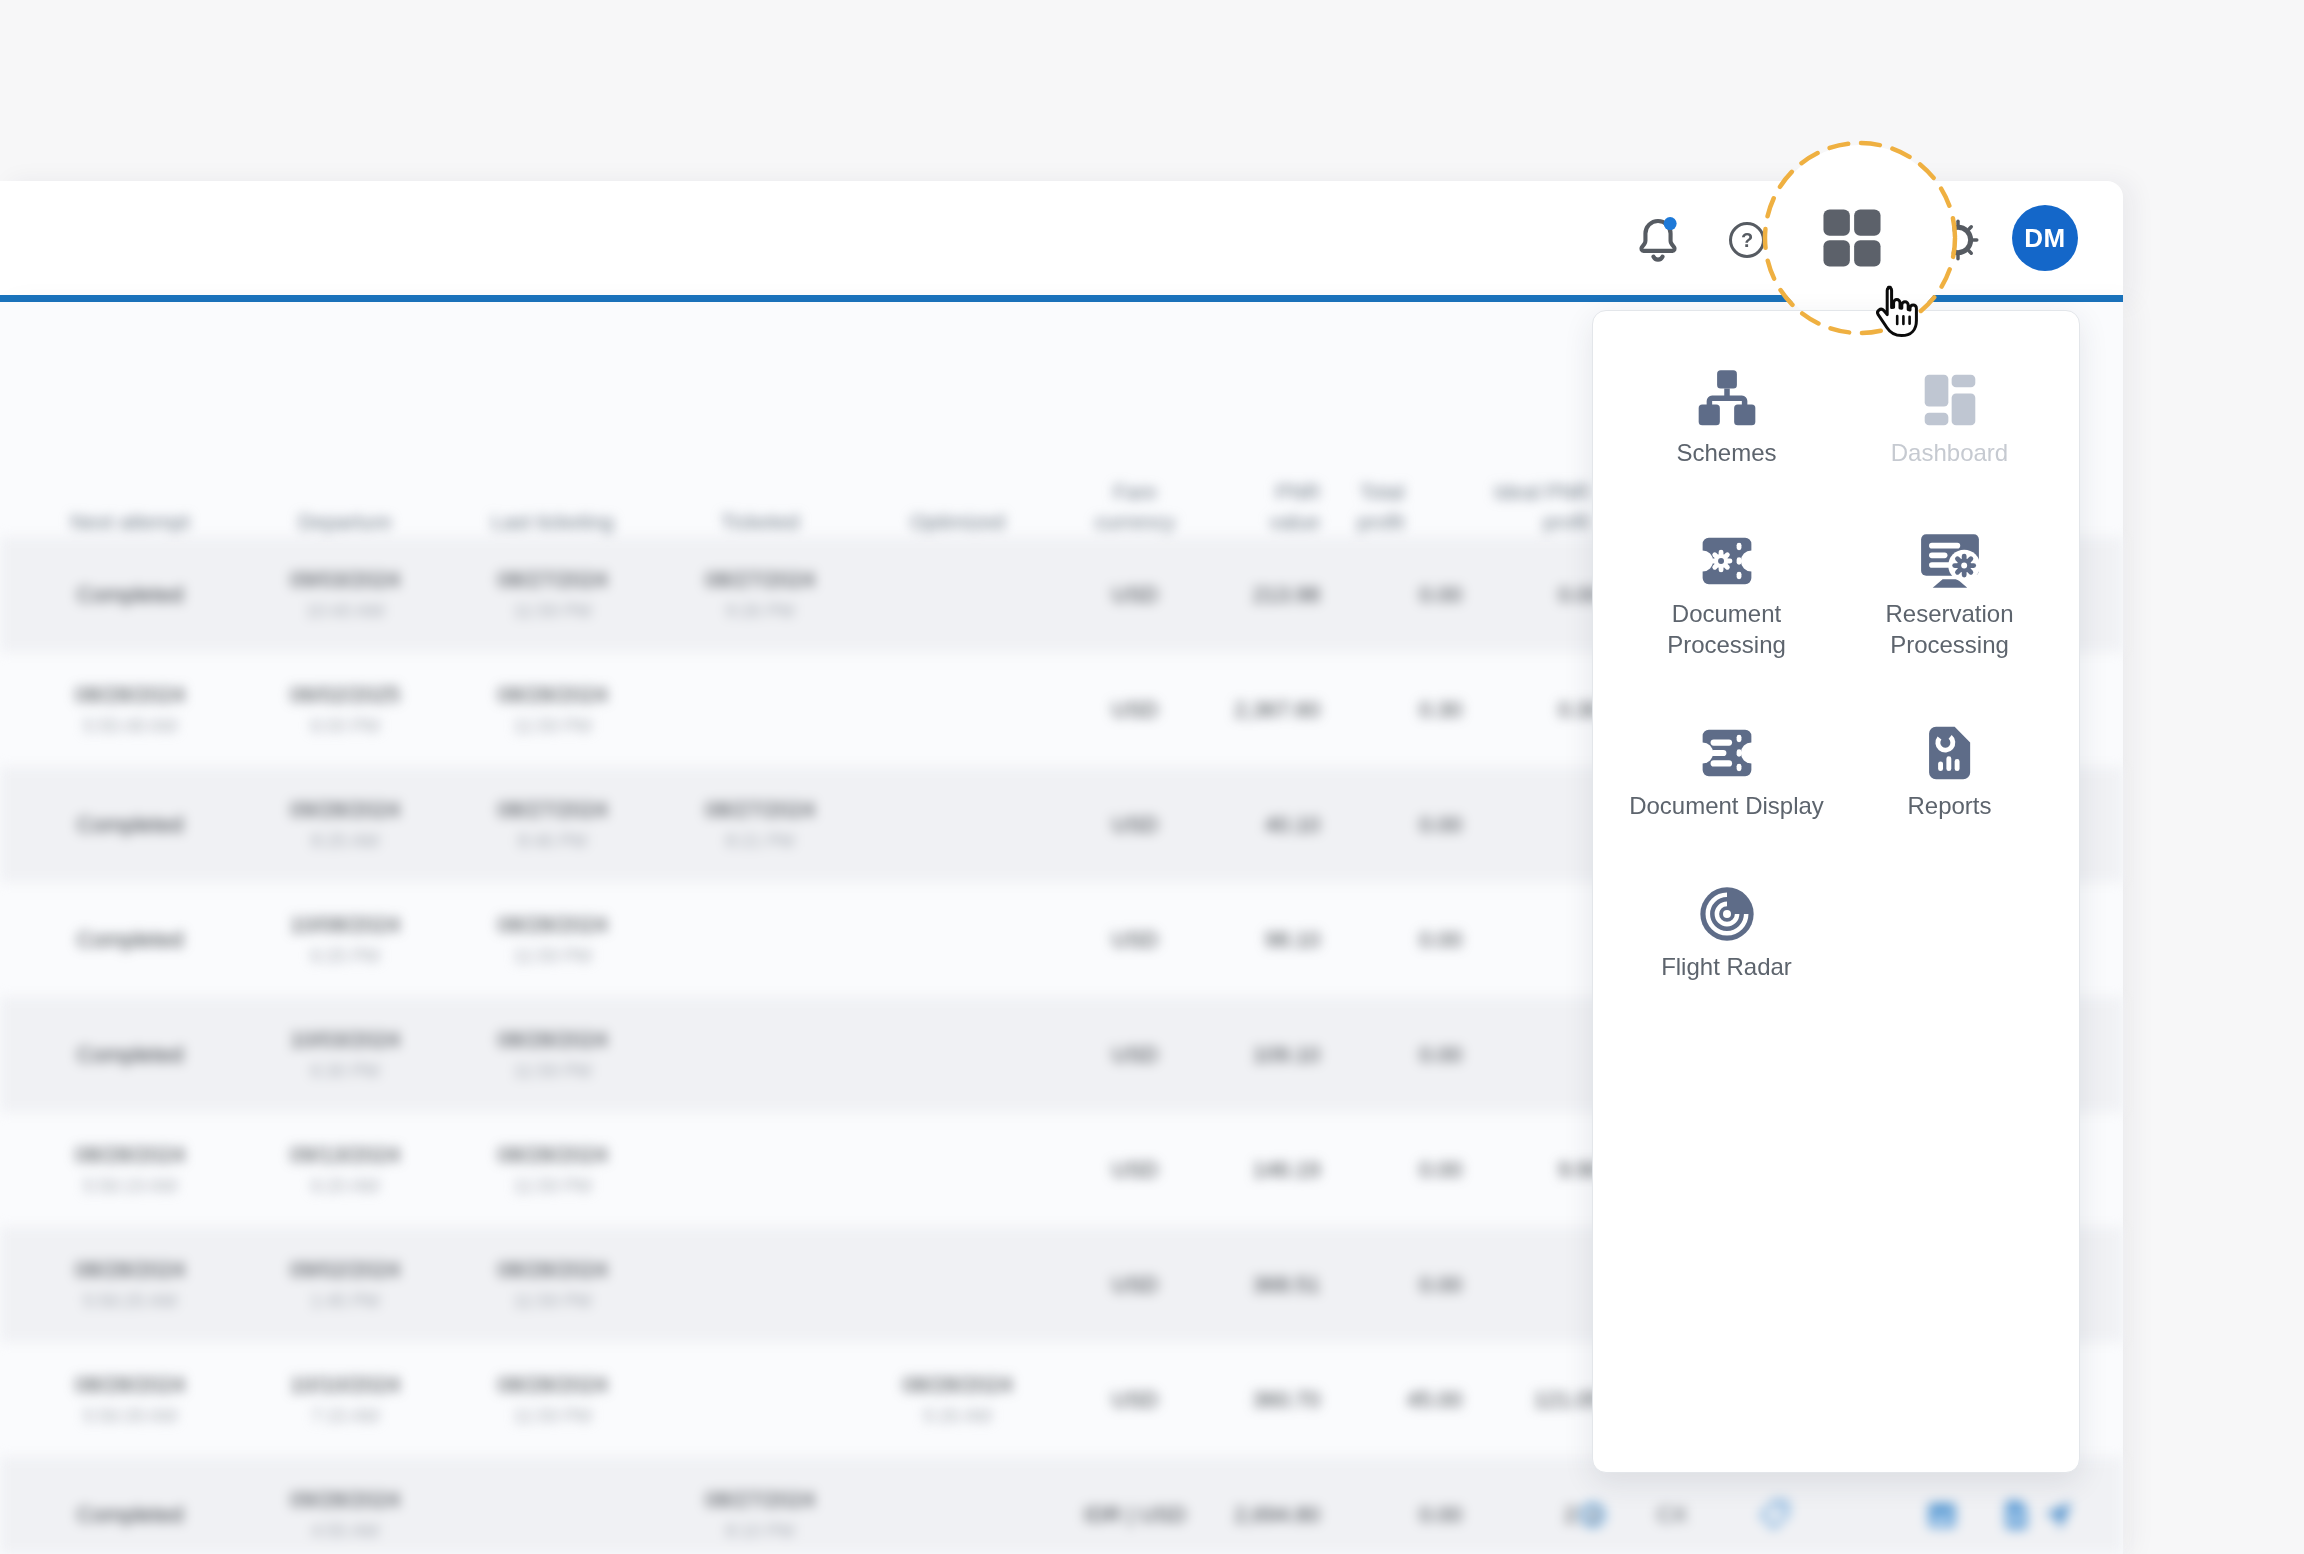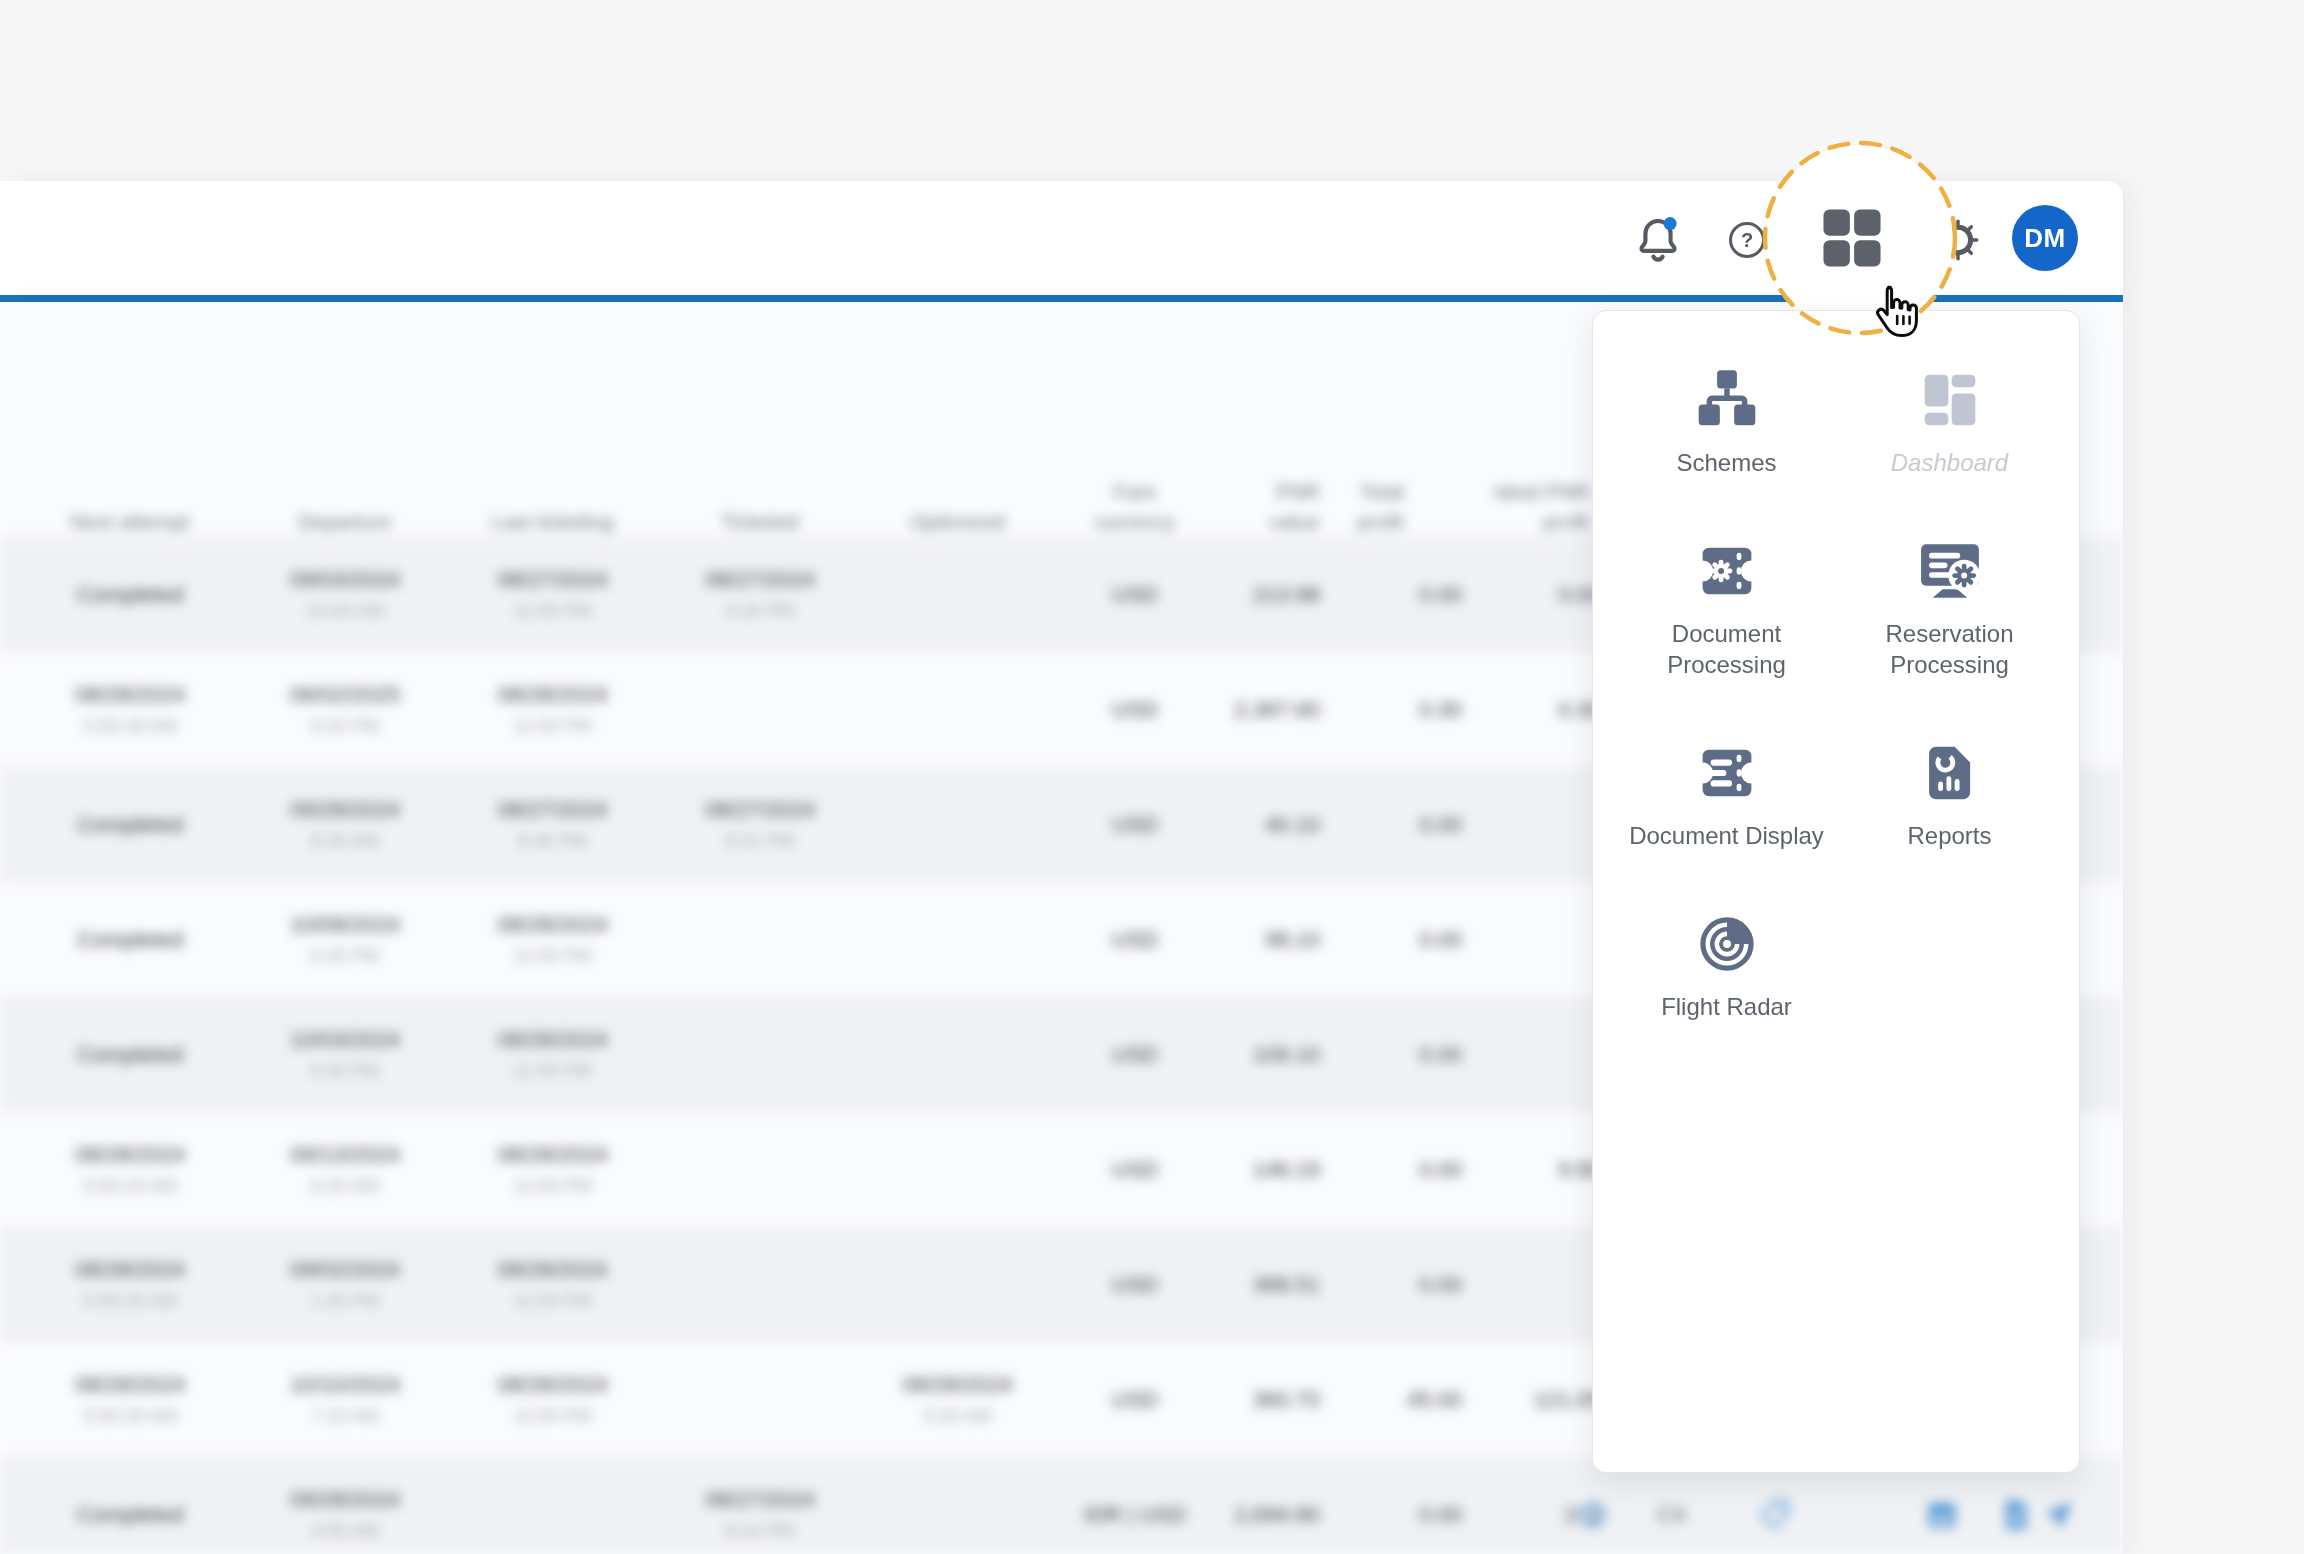--- a/index.html
+++ b/index.html
@@ -56,22 +56,22 @@
   .cursor{position:absolute;left:1872px;top:284px;}
   
   .menu{position:absolute;left:1592px;top:310px;width:488px;height:1163px;background:#fff;
         border:1.5px solid #e3e6ea;border-radius:14px;box-sizing:border-box;
         box-shadow:0 10px 30px rgba(40,50,70,.10);
         display:grid;grid-template-columns:223px 223px;align-content:start;
         justify-items:center;row-gap:58px;padding:54px 20px 55px 22px;}
   .mi{width:212px;display:flex;flex-direction:column;align-items:center;cursor:pointer;
       color:#5e6c88;}
   .mi-ic{height:70px;display:flex;align-items:center;justify-content:center;}
-  .mi-lb{margin-top:12px;font-size:24px;line-height:31px;color:#5d646d;text-align:center;}
-  .mi.disabled{color:#bfc6d2;font-style:italic;}
+  .mi-lb{margin-top:2px;font-size:24px;line-height:31px;color:#5d646d;text-align:center;}
+  .mi.disabled{color:#bfc6d2;}
   .mi.disabled .mi-lb{color:#c6cad1;}
 </style>
 </head>
 <body>
 
 <div class="page">
 
   <div class="topcard"></div>
   <div class="content"></div>
 

